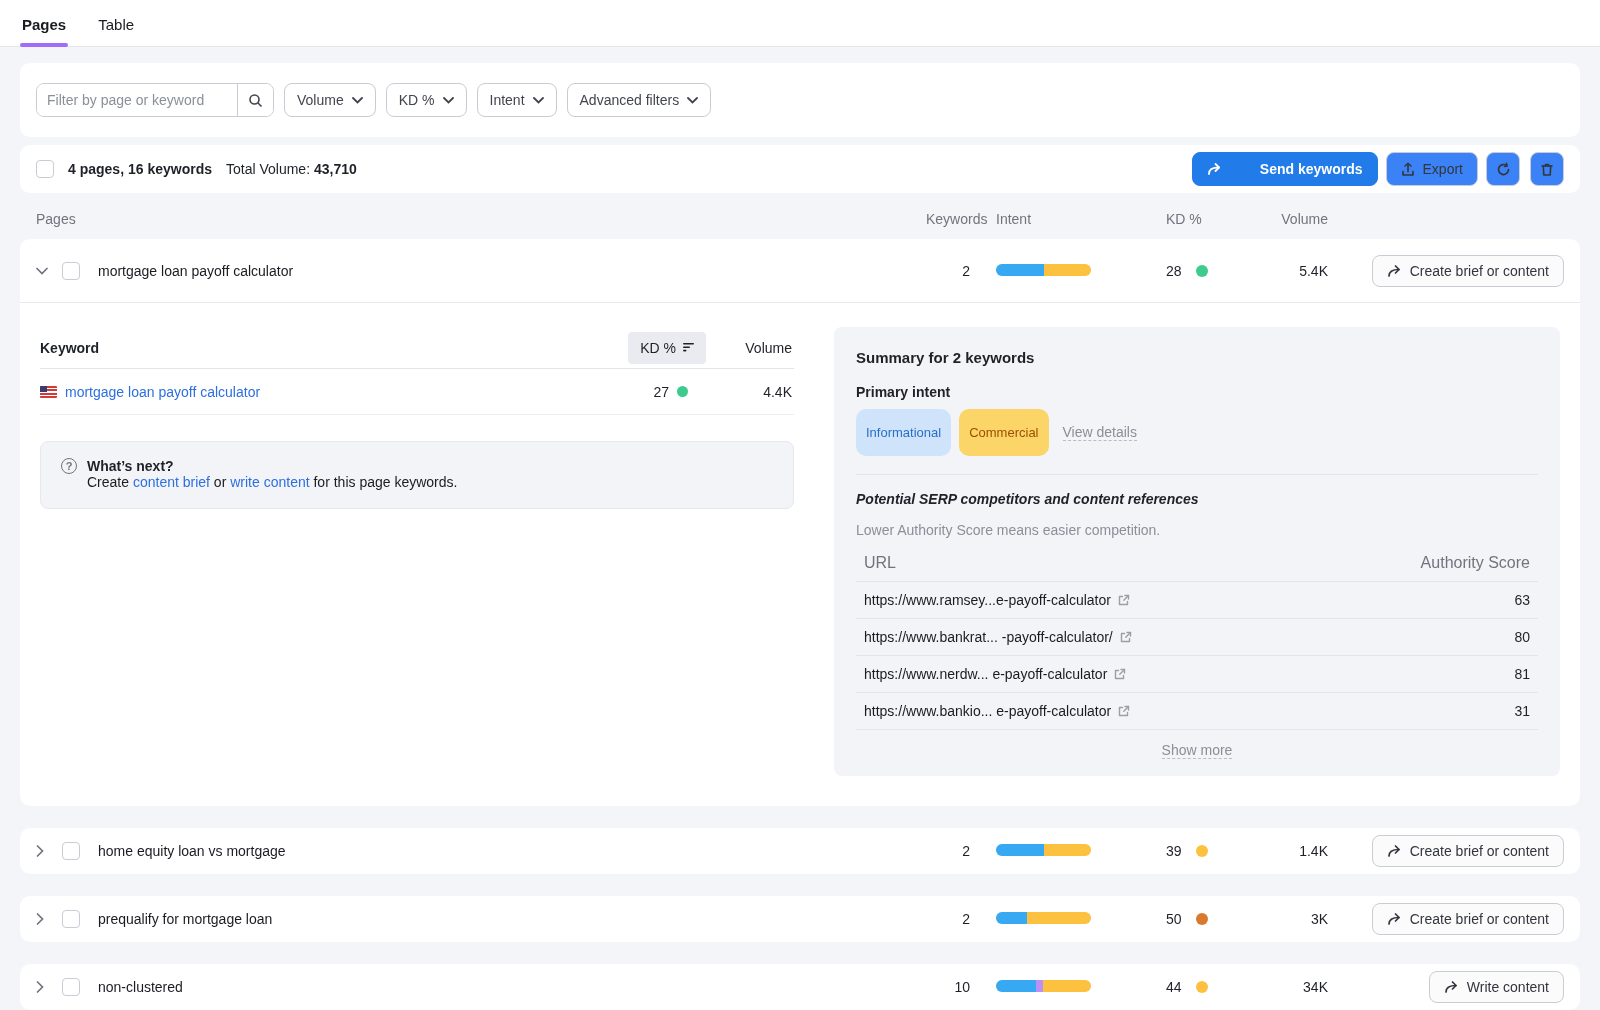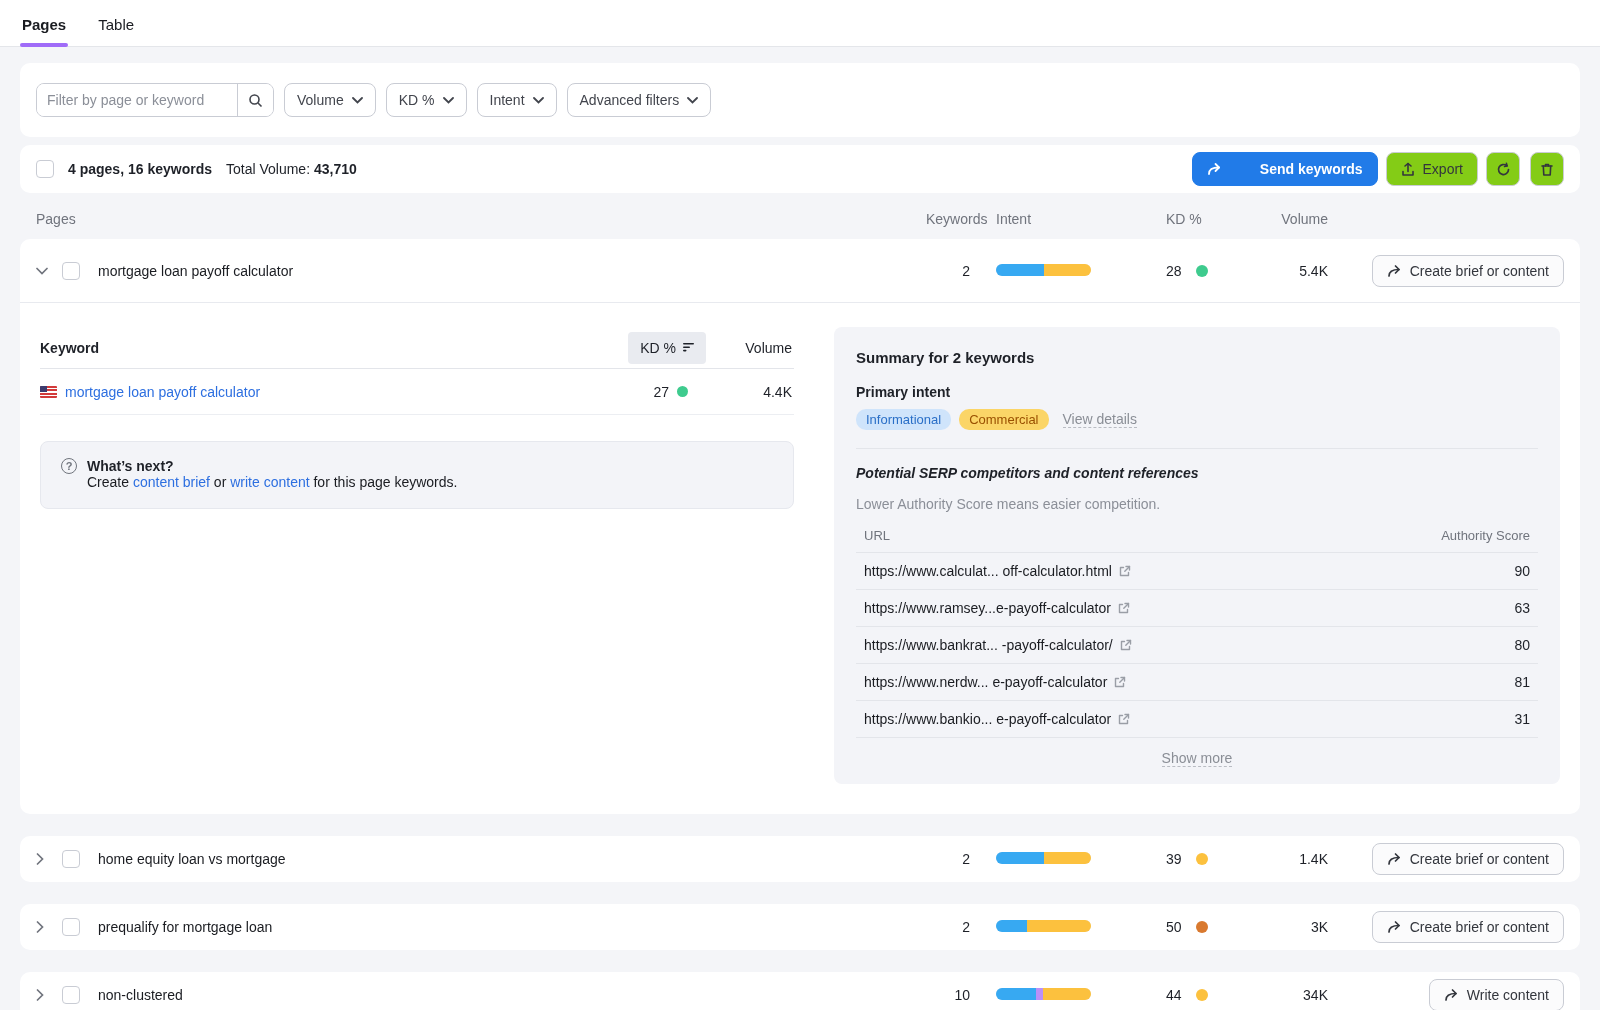--- a/index.html
+++ b/index.html
@@ -26,21 +26,21 @@
   .search-btn { width:36px; border:none; border-left:1px solid #c9ccd4; background:#fff; display:flex; align-items:center; justify-content:center; color:#42454d; cursor:pointer; }
   .dd { height:34px; display:inline-flex; align-items:center; gap:8px; padding:0 12px; border:1px solid #c9ccd4; border-radius:8px; background:#fff; color:#42454d; font-size:14px; cursor:pointer; }
   .dd svg { color:#42454d; }
   
   .toolbar-card { margin-top:8px; height:48px; display:flex; align-items:center; padding:0 16px; gap:14px; }
   .checkbox { width:18px; height:18px; border:1px solid #c9ccd4; border-radius:4px; background:#fff; flex:none; cursor:pointer; }
   .sel-summary { font-weight:700; }
   .tv { color:#1e2128; }
   .tv b { font-weight:700; }
   .toolbar-right { margin-left:auto; display:flex; align-items:center; gap:8px; }
-  .btn { height:34px; display:inline-flex; align-items:center; gap:8px; padding:0 14px; border-radius:8px; border:1px solid #c9ccd4; background:#84cc16; font-size:14px; font-family:inherit; color:#33363d; cursor:pointer; }
+  .btn { height:34px; display:inline-flex; align-items:center; gap:8px; padding:0 14px; border-radius:8px; border:1px solid #c9ccd4; background:#3b82f6; font-size:14px; font-family:inherit; color:#33363d; cursor:pointer; }
   .btn-primary { background:#217be8; border-color:#217be8; color:#fff; font-weight:700;gap:38px; }
   .btn-icon { width:34px; padding:0; justify-content:center; }
   .btn-icon + .btn-icon { margin-left:2px; }
   
   .row-grid { display:grid; grid-template-columns:26px 30px 1fr 44px 170px 104px 84px 236px; align-items:center; }
   .hdr-row { margin-top:8px; padding:10px 16px; color:#70747d; font-size:14px; }
   .col-pages { grid-column:1 / 4; }
   .col-right { text-align:right; }
   .col-intent, .col-kd { padding-left:26px; }
   .chev { color:#70747d; display:flex; align-items:center; cursor:pointer; }
@@ -72,27 +72,27 @@
   
   .whats-next { margin-top:26px; background:#f3f4f8; border:1px solid #e6e8ee; border-radius:8px; padding:16px 20px 18px; }
   .wn-title-row { display:flex; align-items:center; gap:10px; font-weight:700; }
   .wn-text { padding-left:26px; color:#1a1c21; }
   .qicon { width:16px; height:16px; border:1.4px solid #70747d; border-radius:50%; color:#70747d; font-size:11px; font-weight:700; display:inline-flex; align-items:center; justify-content:center; flex:none; }
   
   .summary-pane { width:726px; flex:none; background:#f3f4f8; border-radius:8px; padding:22px 22px 16px; }
   .sp-title { font-weight:700; font-size:15px; }
   .sp-label { font-weight:700; margin-top:18px; }
   .badge-row { display:flex; align-items:center; gap:8px; margin-top:9px; }
-  .badge { border-radius:10px; padding:3px 10px; font-size:13px; }
+  .badge { border-radius:10px; padding:16px 10px; font-size:13px; }
   .dashed-link { color:#8a8e96; text-decoration:none; border-bottom:1px dashed #b9bcc3; cursor:pointer; margin-left:6px; }
   .sp-divider { height:1px; background:#e3e5ea; margin:18px 0 16px; }
   .sp-serp-title { font-weight:700;font-style:italic; }
   .sp-serp-sub { color:#8b8f98; margin-top:15px; }
   .serp-table { margin-top:16px; }
-  .serp-hdr { display:flex; justify-content:space-between; color:#70747d; font-size:13px; padding:0 8px 9px; }
+  .serp-hdr { display:flex; justify-content:space-between; color:#70747d; font-size:16px; padding:0 8px 9px; }
   .serp-row { display:flex; justify-content:space-between; align-items:center; height:37px; padding:0 8px; border-top:1px solid #e3e5ea; }
   .serp-url { display:flex; align-items:center; gap:7px; color:#1a1c21; }
   .ext { color:#9a9ea6; display:inline-flex; cursor:pointer; }
   .show-more-wrap { text-align:center; padding:12px 0 2px; border-top:1px solid #e3e5ea; }
   
   .simple-card { margin-top:22px; height:46px; padding:0 16px; }
   .spacer-bottom { height:26px; }
   svg { display:block; }
 </style>
 </head>
@@ -292,33 +292,20 @@
         <div class="sp-divider"></div>
         <div class="sp-serp-title">Potential SERP competitors and content references</div>
         <div class="sp-serp-sub">Lower Authority Score means easier competition.</div>
         <div class="serp-table">
           <div class="serp-hdr">
             <span>URL</span>
             <span>Authority Score</span>
           </div>
           <div class="serp-row">
             <span class="serp-url">
-                <span>https://www.calculat...  off‑calculator.html</span>
-                <span class="ext">
-                  <svg width="12" height="12" viewBox="0 0 12 12" fill="none" stroke="currentColor" stroke-width="1.4" stroke-linecap="round" stroke-linejoin="round">
-                    <path d="M4.5 2.5 H1.5 V10.5 H9.5 V7.5"></path>
-                    <polyline points="7,1.5 10.5,1.5 10.5,5"></polyline>
-                    <line x1="10.5" y1="1.5" x2="5.8" y2="6.2"></line>
-                  </svg>
-                </span>
-              </span>
-            <span>90</span>
-          </div>
-          <div class="serp-row">
-            <span class="serp-url">
                 <span>https://www.ramsey...e‑payoff‑calculator</span>
                 <span class="ext">
                   <svg width="12" height="12" viewBox="0 0 12 12" fill="none" stroke="currentColor" stroke-width="1.4" stroke-linecap="round" stroke-linejoin="round">
                     <path d="M4.5 2.5 H1.5 V10.5 H9.5 V7.5"></path>
                     <polyline points="7,1.5 10.5,1.5 10.5,5"></polyline>
                     <line x1="10.5" y1="1.5" x2="5.8" y2="6.2"></line>
                   </svg>
                 </span>
               </span>
             <span>63</span>

